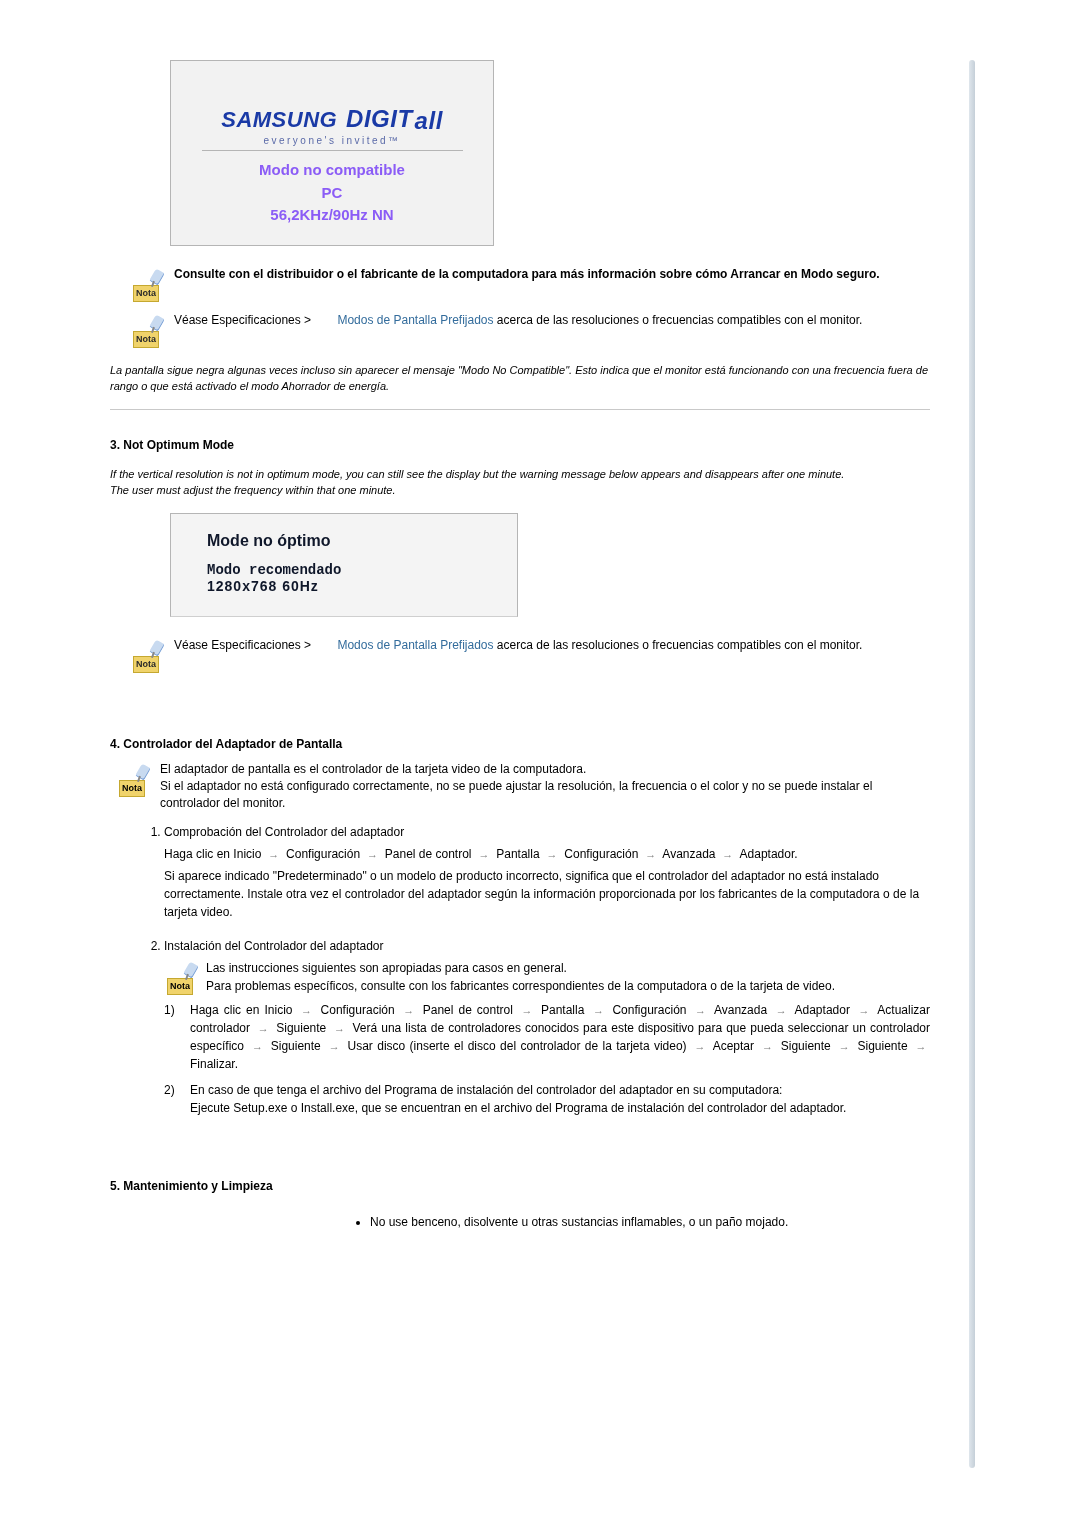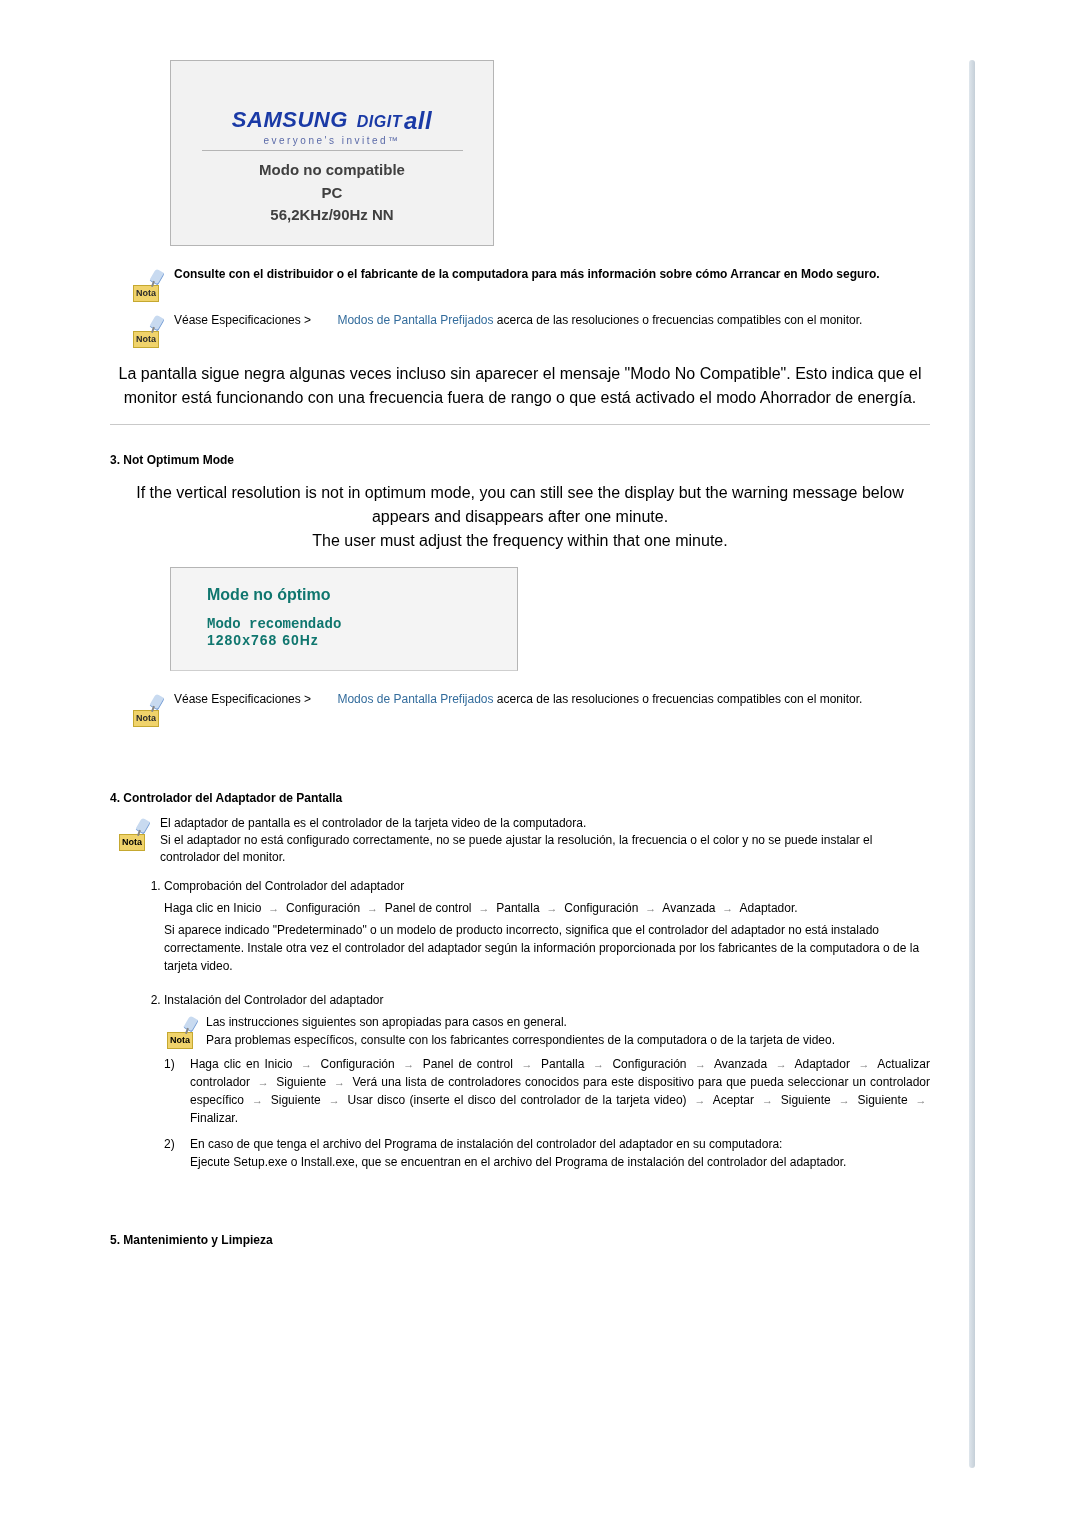--- a/index.html
+++ b/index.html
@@ -43,21 +43,21 @@
     display: flex;
     justify-content: center;
     align-items: baseline;
     gap: 2px;
     font-weight: 700;
     color: #1a3aa6;
     font-style: italic;
     letter-spacing: 0.5px;
   }
   .samsung-row .s1 { font-size: 22px; }
-  .samsung-row .s2 { font-size: 16px; }
+  .samsung-row .s2 { font-size: 24px; }
   .samsung-row .curl {
     font-style: italic;
     font-size: 24px;
     transform: translateY(2px);
     margin-top: 32px;
   }
   .invited {
     font-size: 10px;
     letter-spacing: 2.5px;
     color: #5a6aa8;
@@ -66,34 +66,34 @@
   }
   .msep {
     height: 1px;
     background: #b5b5b5;
     width: 90%;
     margin: 2px auto 8px auto;
   }
   .mline {
     font-size: 15px;
     font-weight: 700;
-    color: #404040;
+    color: #8b5cf6;
     line-height: 1.5;
   }
   .mmode {
     width: 290px;
     margin: 0 0 20px 60px;
     border-top: 1px solid #b5b5b5;
     border-left: 1px solid #b5b5b5;
     border-right: 1px solid #b5b5b5;
     border-bottom: 1px solid #cfcfcf;
     background: #f4f4f4;
     padding: 18px 20px 22px 36px;
     font-family: "Trebuchet MS", Verdana, sans-serif;
-    color: #0f766e;
+    color: #0f172a;
     font-weight: 600;
   }
   .mmode .t1 { font-size: 16px; margin-bottom: 12px; }
   .mmode .t2 { font-size: 14px; font-family: Liberation Mono, monospace; }
   .mmode .t3 { font-size: 14px; letter-spacing: 1px; }
 
   
   .nota-row {
     display: flex;
     align-items: flex-start;
@@ -139,24 +139,25 @@
   }
   .nota-label {
     background: #f0d36b;
     padding: 1px 2px;
     border: 1px solid #c5a830;
     font-size: 9px;
     display: inline-block;
   }
 
   .para {
-    font-size: 16px;
+    font-size: 11px;
     line-height: 1.5;
     margin: 14px 0 14px 0;
-    text-align: center;
+    text-align: left;
+    font-style: italic;
   }
   .divider {
     height: 1px;
     background: #c9c9c9;
     margin: 14px 0 28px 0;
     width: 100%;
   }
 
   .section-h {
     font-size: 12px;
@@ -343,15 +344,18 @@
             <span style="white-space:pre-line; text-align:left;">En caso de que tenga el archivo del Programa de instalación del controlador del adaptador en su computadora:
 Ejecute Setup.exe o Install.exe, que se encuentran en el archivo del Programa de instalación del controlador del adaptador.</span>
           </li>
         </ul>
       </li>
     </ol>
 
     <div style="height:22px;"></div>
 
     <div class="section-h">5. Mantenimiento y Limpieza</div>
+    <ul class="bullets">
+      <li>No use benceno, disolvente u otras sustancias inflamables, o un paño mojado.</li>
+    </ul>
 
   </div>
 </div>
 
 </body></html>

